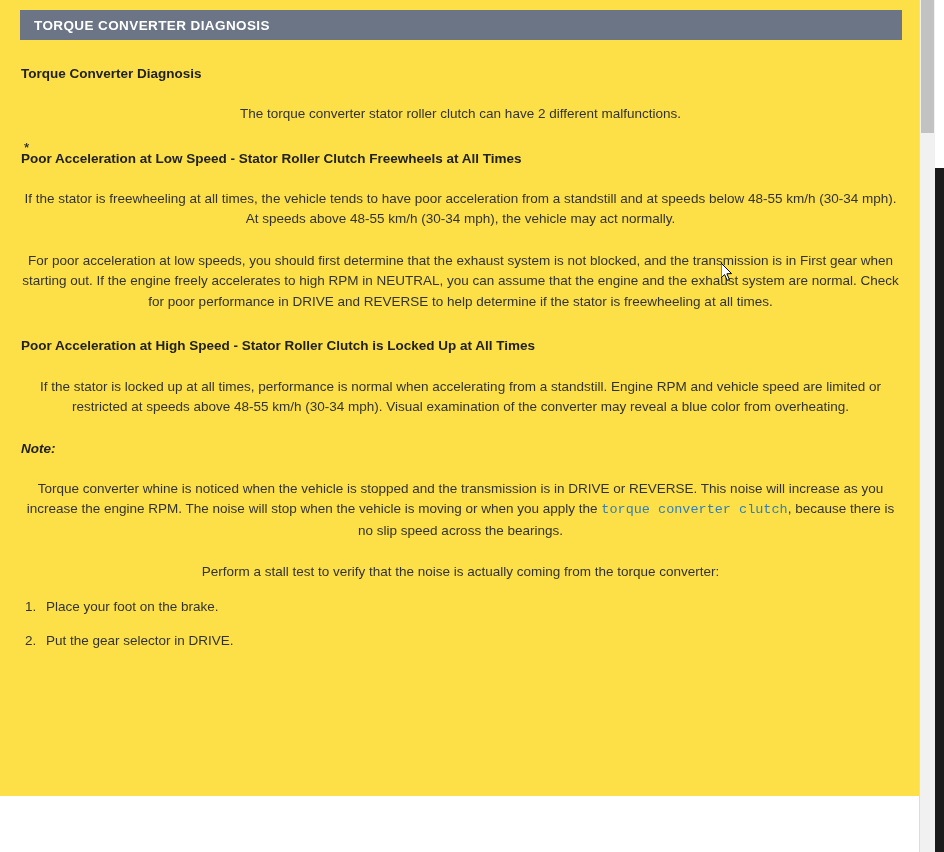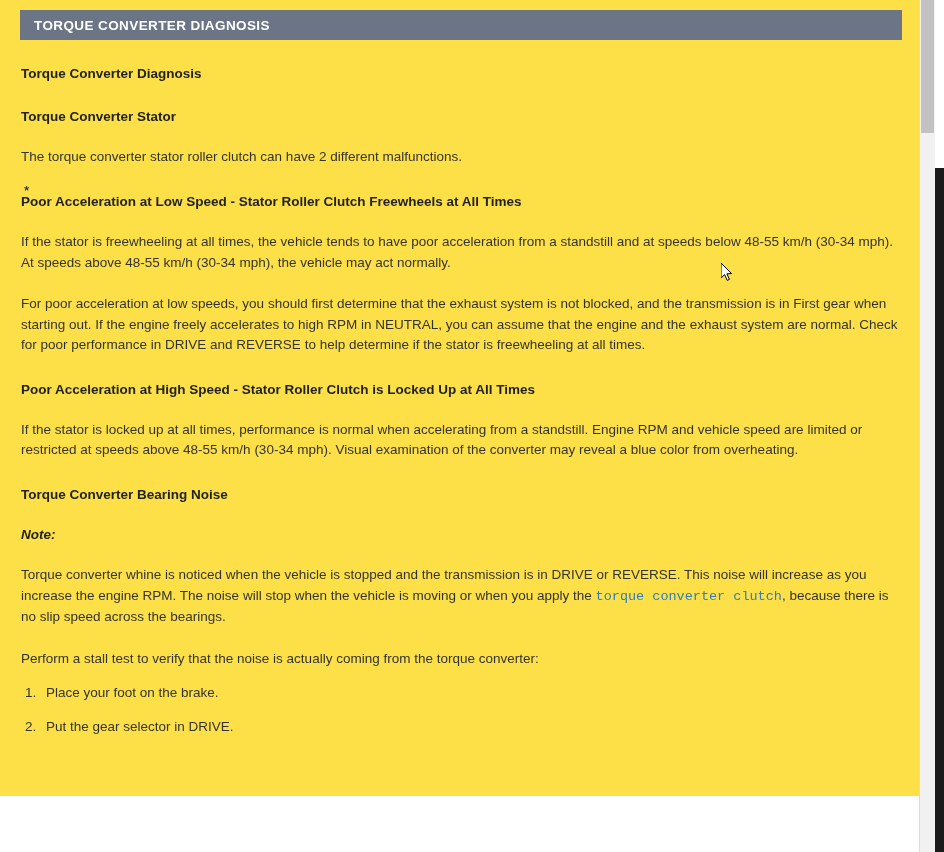--- a/index.html
+++ b/index.html
@@ -59,20 +59,21 @@
     margin: 25px 0 0 0;
     line-height: 1.35;
   }
 
   p.para {
     font-size: 13.5px;
     line-height: 20.5px;
     color: #333333;
     margin: 21px 0 0 0;
     max-width: 882px;
+    text-align: center;
   }
 
   ul.bullets, ol.steps {
     margin: 12px 0 0 0;
     padding: 0;
     list-style: none;
   }
   ul.bullets li {
     font-size: 13.5px;
     line-height: 20px;
@@ -188,21 +189,20 @@
   <div class="doc">
 
     <div class="title-bar">
       <span class="title-text">TORQUE CONVERTER DIAGNOSIS</span>
     </div>
 
     <div class="body-wrap">
 
       <h3 class="sec">Torque Converter Diagnosis</h3>
 
-      <h3 class="sec">Torque Converter Stator</h3>
 
       <p class="para">The torque converter stator roller clutch can have 2 different malfunctions.</p>
 
       <ul class="bullets">
         <li>
           <span class="star">*</span>
         </li>
         <li>
           <span class="star">*</span>
         </li>
@@ -211,21 +211,20 @@
       <h3 class="sec">Poor Acceleration at Low Speed - Stator Roller Clutch Freewheels at All Times</h3>
 
       <p class="para">If the stator is freewheeling at all times, the vehicle tends to have poor acceleration from a standstill and at speeds below 48-55 km/h (30-34 mph). At speeds above 48-55 km/h (30-34 mph), the vehicle may act normally.</p>
 
       <p class="para">For poor acceleration at low speeds, you should first determine that the exhaust system is not blocked, and the transmission is in First gear when starting out. If the engine freely accelerates to high RPM in NEUTRAL, you can assume that the engine and the exhaust system are normal. Check for poor performance in DRIVE and REVERSE to help determine if the stator is freewheeling at all times.</p>
 
       <h3 class="sec">Poor Acceleration at High Speed - Stator Roller Clutch is Locked Up at All Times</h3>
 
       <p class="para">If the stator is locked up at all times, performance is normal when accelerating from a standstill. Engine RPM and vehicle speed are limited or restricted at speeds above 48-55 km/h (30-34 mph). Visual examination of the converter may reveal a blue color from overheating.</p>
 
-      <h3 class="sec">Torque Converter Bearing Noise</h3>
 
       <div class="note-block">
         <div class="note-label">Note:</div>
       </div>
 
       <p class="para"><span>Torque converter whine is noticed when the vehicle is stopped and the transmission is in DRIVE or REVERSE. This noise will increase as you increase the engine RPM. The noise will stop when the vehicle is moving or when you apply the </span><a class="inline-link" href="#">torque converter clutch</a><span>, because there is no slip speed across the bearings.</span></p>
 
       <p class="para">Perform a stall test to verify that the noise is actually coming from the torque converter:</p>
 
       <ol class="steps">

